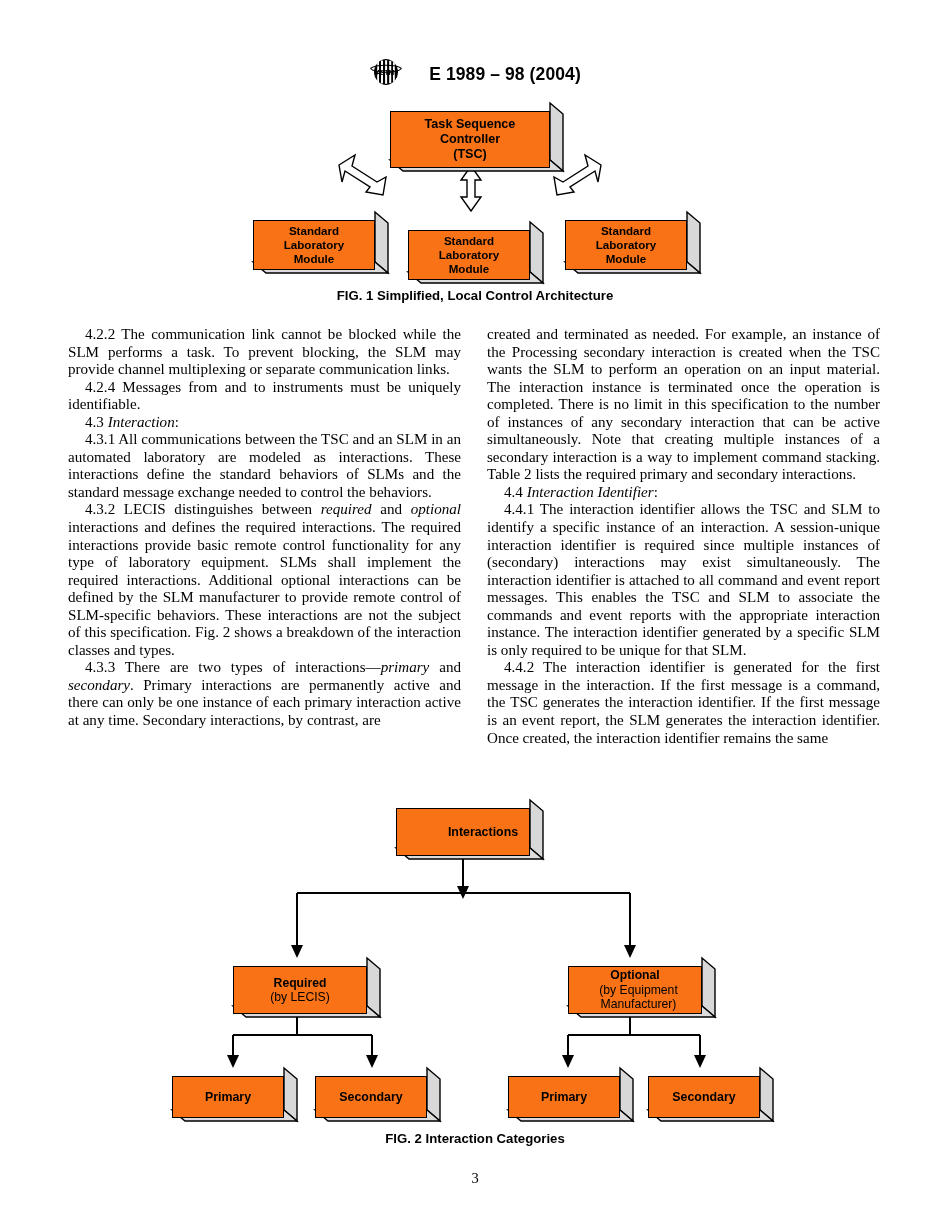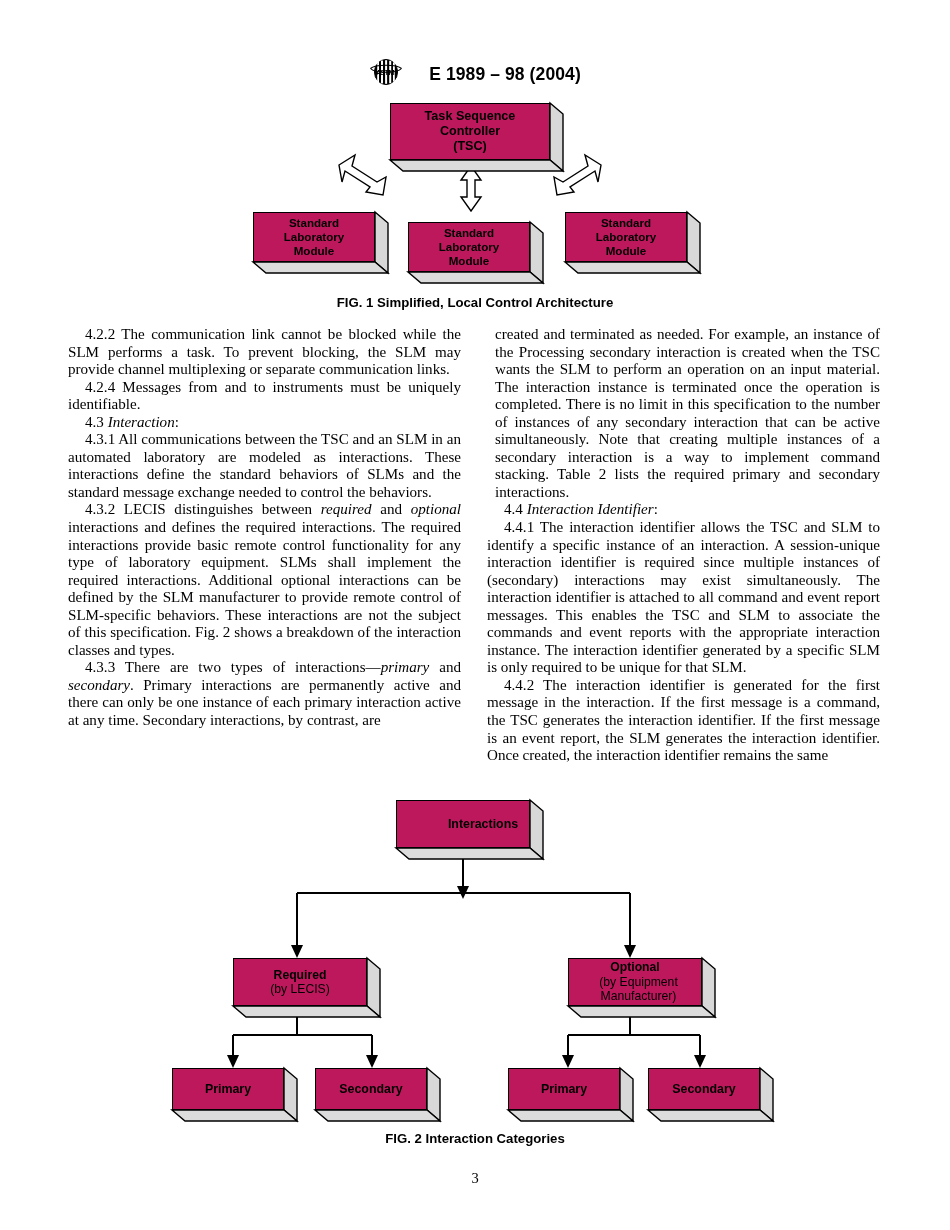--- a/index.html
+++ b/index.html
@@ -40,25 +40,25 @@
   }
 
   
   .blk {
     position: absolute;
     box-sizing: border-box;
   }
   .blk .face {
     position: absolute;
     left: 0;
-    top: 0;
+    top: 8px;
     width: 100%;
     height: 100%;
     border: 1.4px solid #000;
-    background: #be185d;
+    background: #f97316;
     box-sizing: border-box;
     display: flex;
     flex-direction: column;
     align-items: center;
     justify-content: center;
     text-align: center;
     font-family: "Liberation Sans", sans-serif;
     line-height: 1.18;
     z-index: 3;
   }
@@ -77,21 +77,20 @@
     text-align: justify;
     text-justify: inter-word;
     hyphens: manual;
   }
   .col p {
     margin: 0;
     text-indent: 17px;
   }
   .col p.noind {
     text-indent: 0;
-    margin-left: 8px;
   }
   .col i {
     font-style: italic;
   }
 
   
   .fig-caption {
     position: absolute;
     width: 950px;
     left: 0;
@@ -202,21 +201,21 @@
       <polygon points="122,0 135,11 135,61 122,50" fill="#d8d8d8" stroke="#000" stroke-width="1.4"></polygon>
       <polygon points="0,50 13,61 135,61 122,50" fill="#dcdcdc" stroke="#000" stroke-width="1.4"></polygon>
     </svg>
     <div class="face" style="font-size:11.6px;">
       <span class="blk-title">Standard</span>
       <span class="blk-title">Laboratory</span>
       <span class="blk-title">Module</span>
     </div>
   </div>
 
-  <div class="fig-caption" style="top:295px;">FIG. 1 Simplified, Local Control Architecture</div>
+  <div class="fig-caption" style="top:288px;">FIG. 1 Simplified, Local Control Architecture</div>
 </div>
 
 <div class="col" style="left:68px; top:326px; width:393px;">
   <p>4.2.2 The communication link cannot be blocked while the SLM performs a task. To prevent blocking, the SLM may provide channel multiplexing or separate communication links.</p>
   <p>4.2.4 Messages from and to instruments must be uniquely identifiable.</p>
   <p><span>4.3 </span><i>Interaction</i><span>:</span></p>
   <p>4.3.1 All communications between the TSC and an SLM in an automated laboratory are modeled as interactions. These interactions define the standard behaviors of SLMs and the standard message exchange needed to control the behaviors.</p>
   <p><span>4.3.2 LECIS distinguishes between </span><i>required</i><span> and </span><i>optional</i><span> interactions and defines the required interactions. The required interactions provide basic remote control functionality for any type of laboratory equipment. SLMs shall implement the required interactions. Additional optional interactions can be defined by the SLM manufacturer to provide remote control of SLM-specific behaviors. These interactions are not the subject of this specification. Fig. 2 shows a breakdown of the interaction classes and types.</span></p>
   <p><span>4.3.3 There are two types of interactions—</span><i>primary</i><span> and </span><i>secondary</i><span>. Primary interactions are permanently active and there can only be one instance of each primary interaction active at any time. Secondary interactions, by contrast, are</span></p>
 </div>

